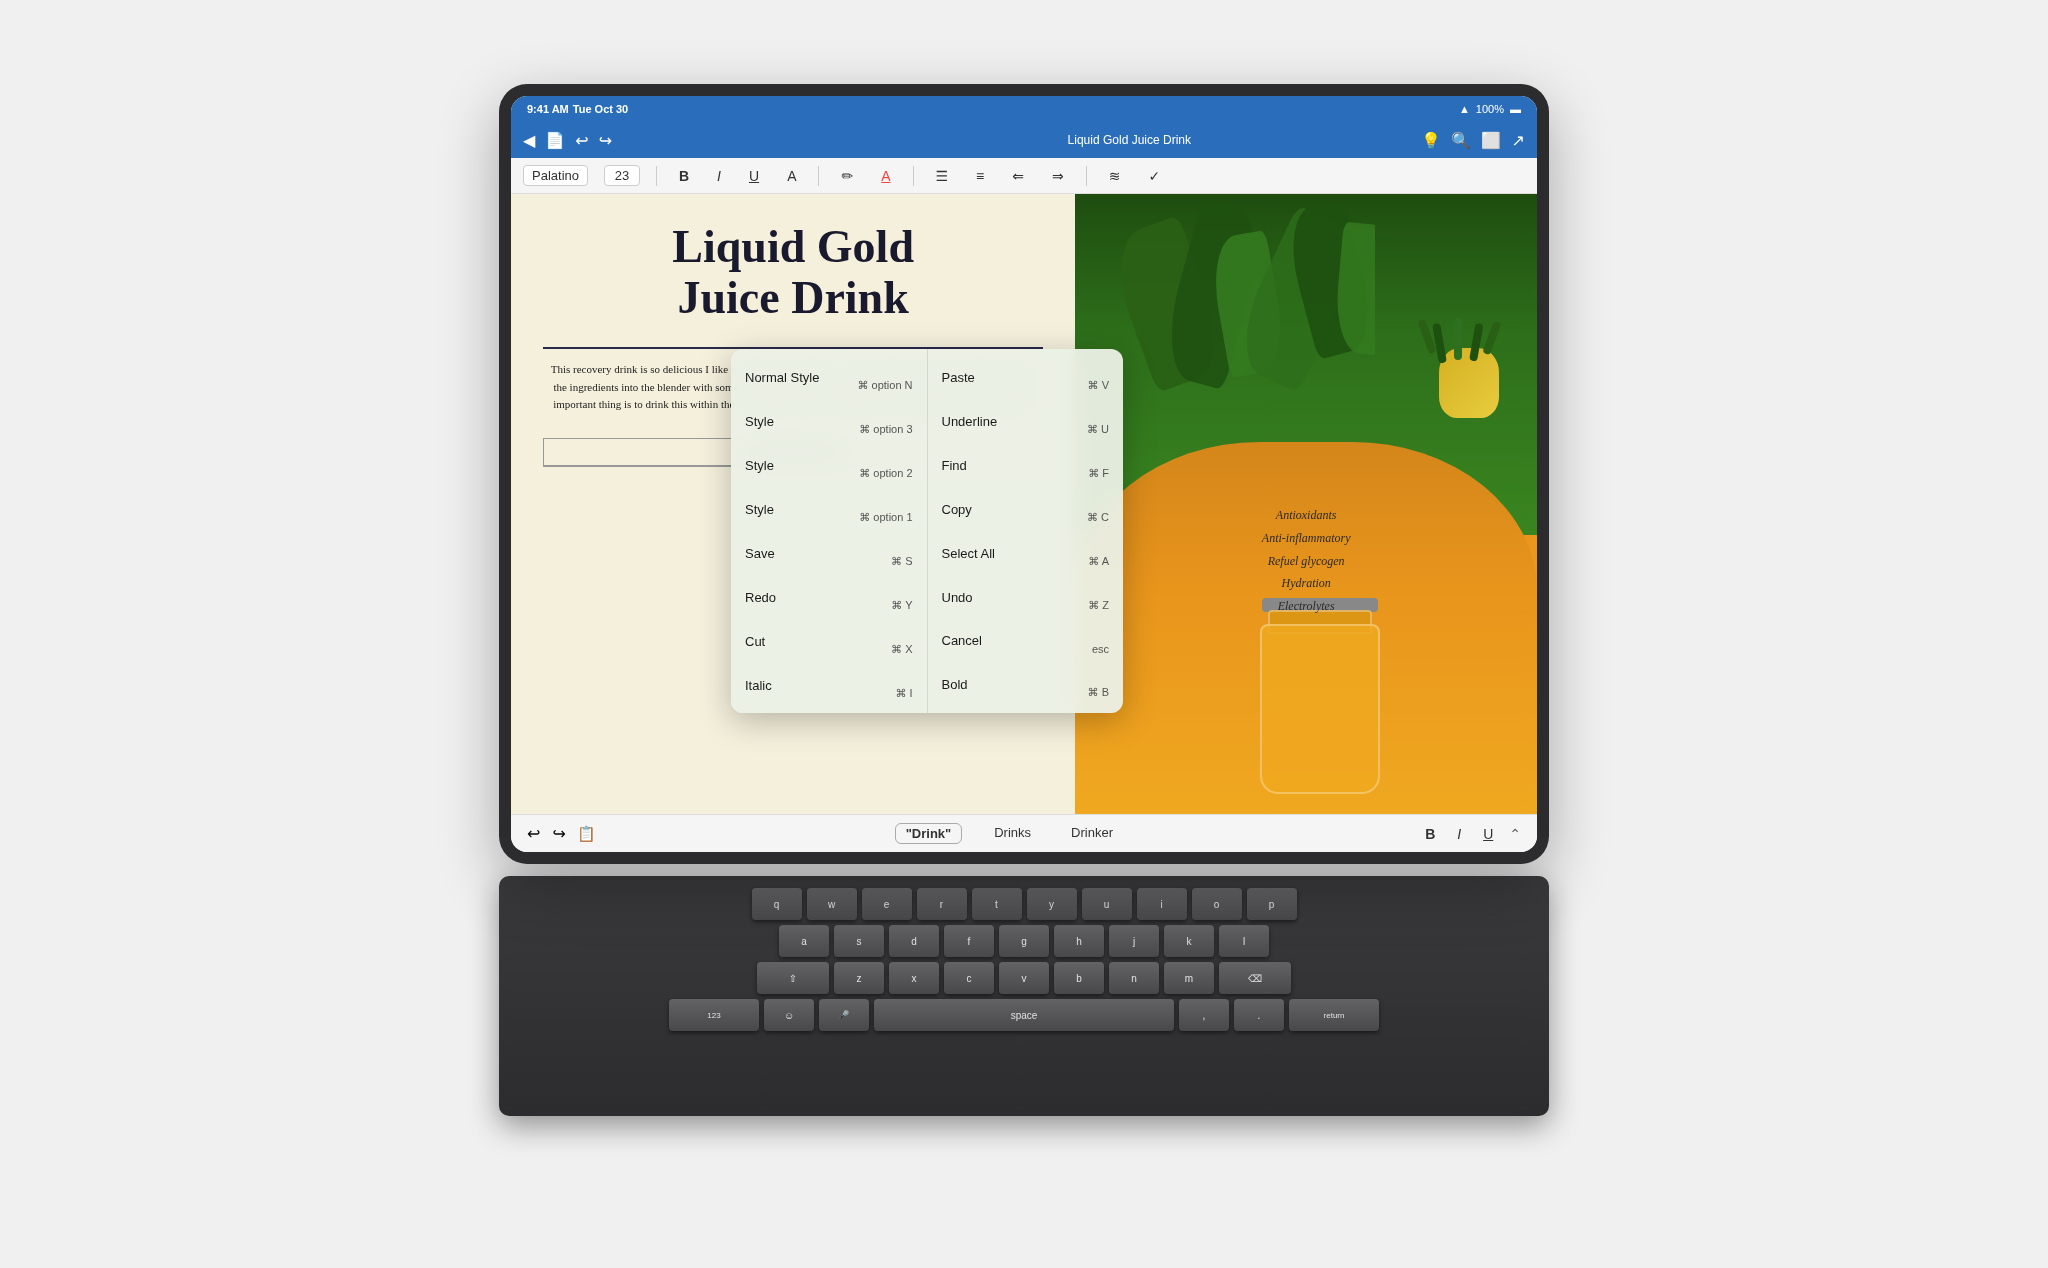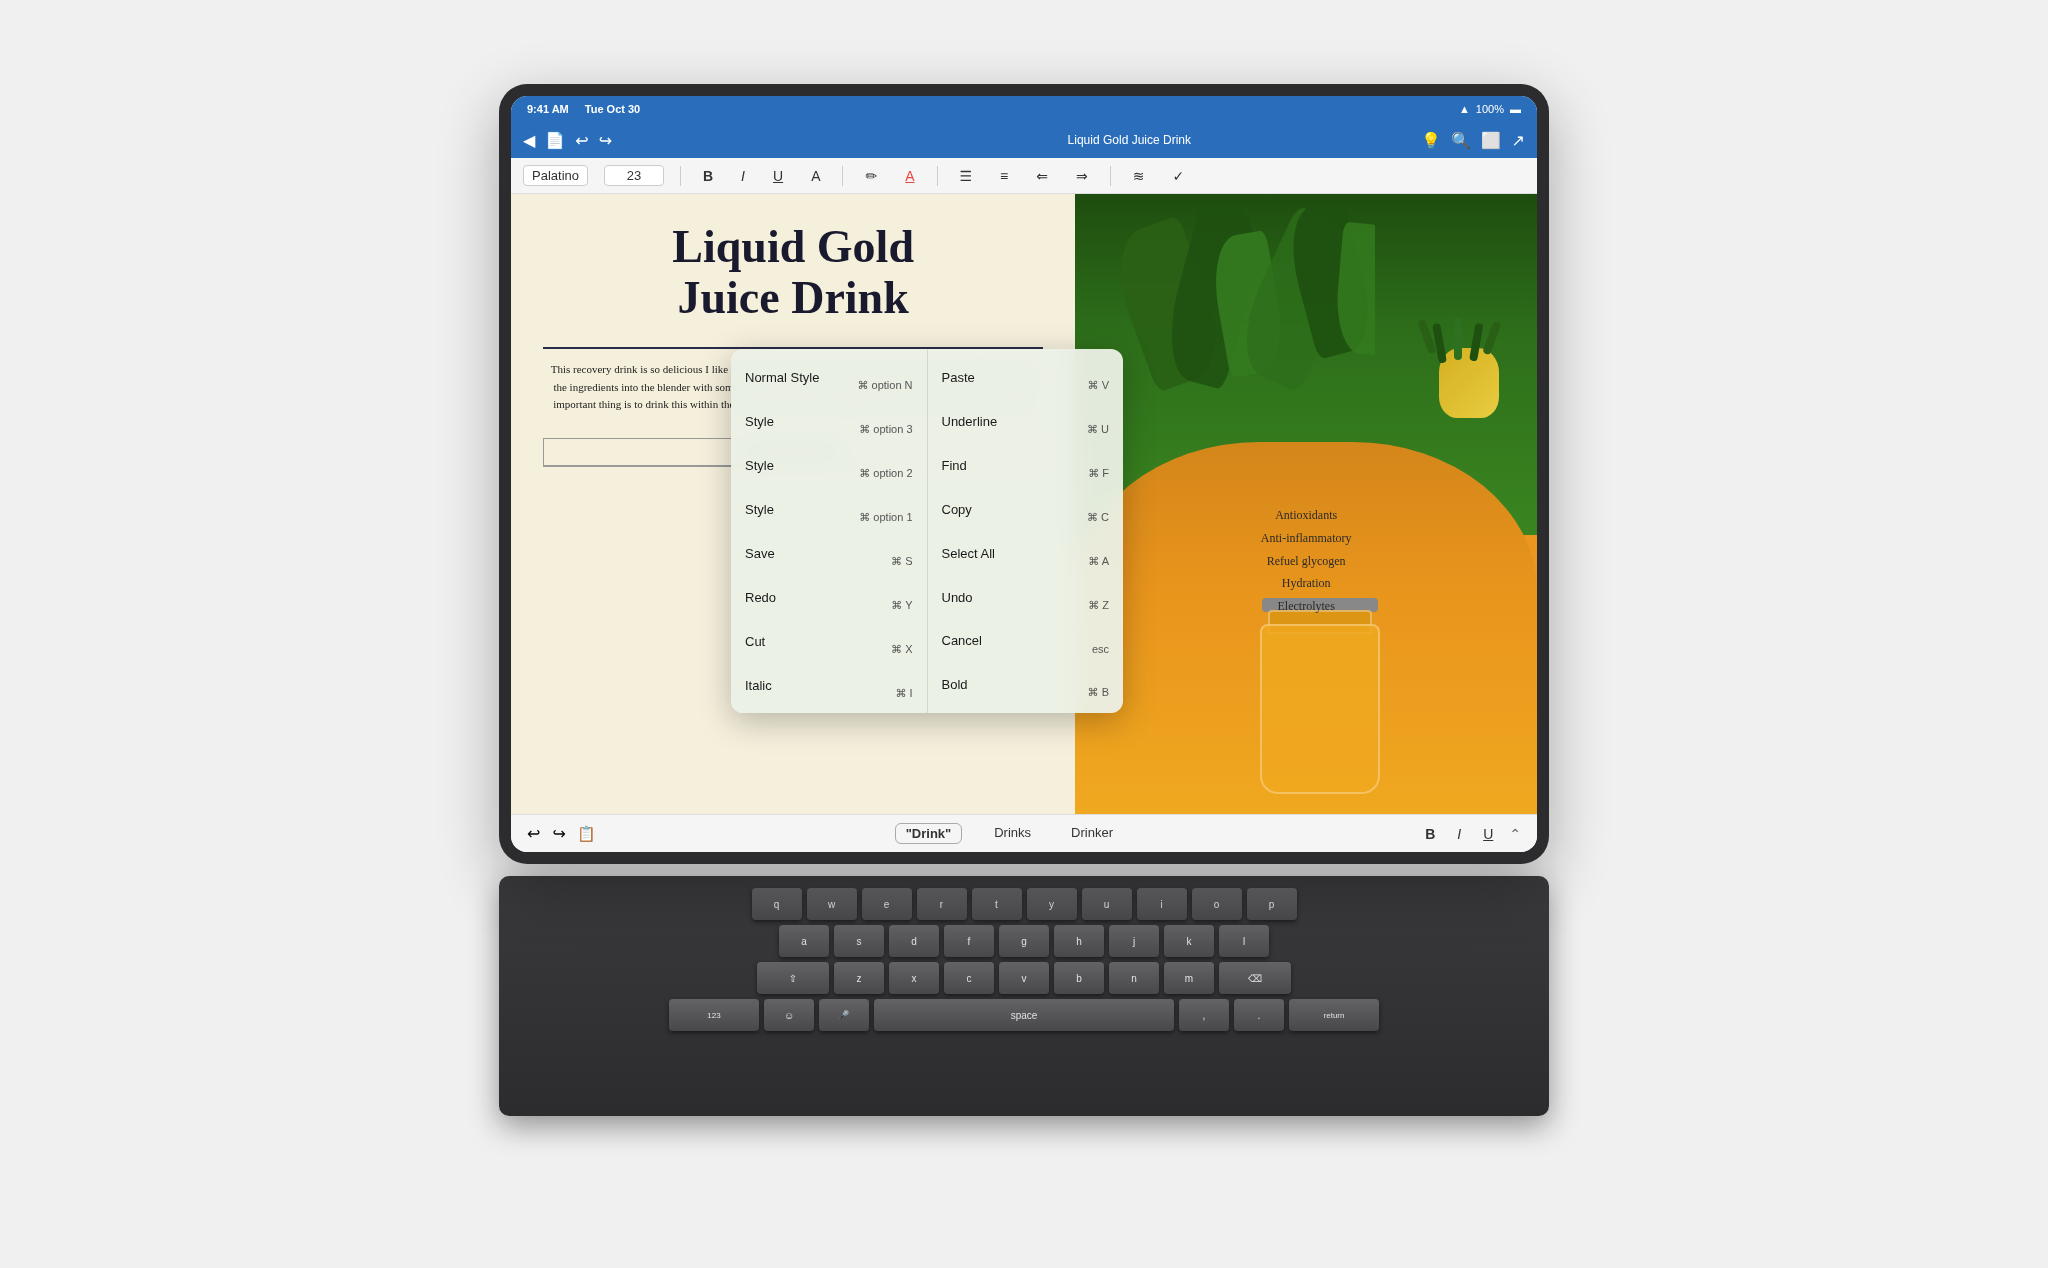--- a/index.html
+++ b/index.html
@@ -49,21 +49,21 @@
       display: flex;
       justify-content: space-between;
       align-items: center;
       padding: 4px 16px;
       height: 26px;
       flex-shrink: 0;
     }
     .status-bar-left {
       display: flex;
       align-items: center;
-      gap: 16px;
+      gap: 4px;
       font-size: 11px;
       color: white;
       font-weight: 600;
     }
     .status-bar-right {
       display: flex;
       align-items: center;
       gap: 6px;
       font-size: 11px;
       color: white;
@@ -149,21 +149,21 @@
       border-radius: 4px;
       background: white;
     }
     .toolbar-size {
       font-size: 13px;
       color: #333;
       padding: 2px 7px;
       border: 1px solid #ccc;
       border-radius: 4px;
       background: white;
-      width: 60px;
+      width: 36px;
       text-align: center;
     }
     .toolbar-btn {
       font-size: 14px;
       color: #333;
       padding: 2px 6px;
       border-radius: 4px;
       cursor: pointer;
       display: flex;
       align-items: center;
@@ -537,21 +537,21 @@
 
               <div style="position:absolute;top:20%;right:5%;width:90px;height:100px;">
                 <div style="position:absolute;bottom:0;left:15px;width:60px;height:70px;background:linear-gradient(135deg,#d4b020,#e8cc40);border-radius:35% 35% 30% 30%;"></div>
                 <div style="position:absolute;top:0;left:5px;transform:rotate(-20deg);width:8px;height:35px;background:#2a6015;border-radius:4px;transform-origin:bottom center;"></div>
                 <div style="position:absolute;top:5px;left:15px;transform:rotate(-10deg);width:8px;height:40px;background:#1e5010;border-radius:4px;transform-origin:bottom center;"></div>
                 <div style="position:absolute;top:0;left:30px;width:8px;height:42px;background:#2d7020;border-radius:4px;"></div>
                 <div style="position:absolute;top:5px;left:45px;transform:rotate(10deg);width:8px;height:38px;background:#1e5010;border-radius:4px;transform-origin:bottom center;"></div>
                 <div style="position:absolute;top:2px;left:58px;transform:rotate(20deg);width:8px;height:34px;background:#2a6015;border-radius:4px;transform-origin:bottom center;"></div>
               </div>
 
-              <div style="position:absolute;top:50%;left:0;right:0;text-align:center;font-family:Georgia,serif;font-size:12px;color:#2a2a2a;line-height:1.9;padding:0 20px;">
+              <div style="position:absolute;top:50%;left:0;right:0;text-align:center;font-family:Georgia,serif;font-style:italic;font-size:12px;color:#2a2a2a;line-height:1.9;padding:0 20px;">
                 <div>Antioxidants</div>
                 <div>Anti-inflammatory</div>
                 <div>Refuel glycogen</div>
                 <div>Hydration</div>
                 <div>Electrolytes</div>
               </div>
             </div>
           </div>
         </div>
 

